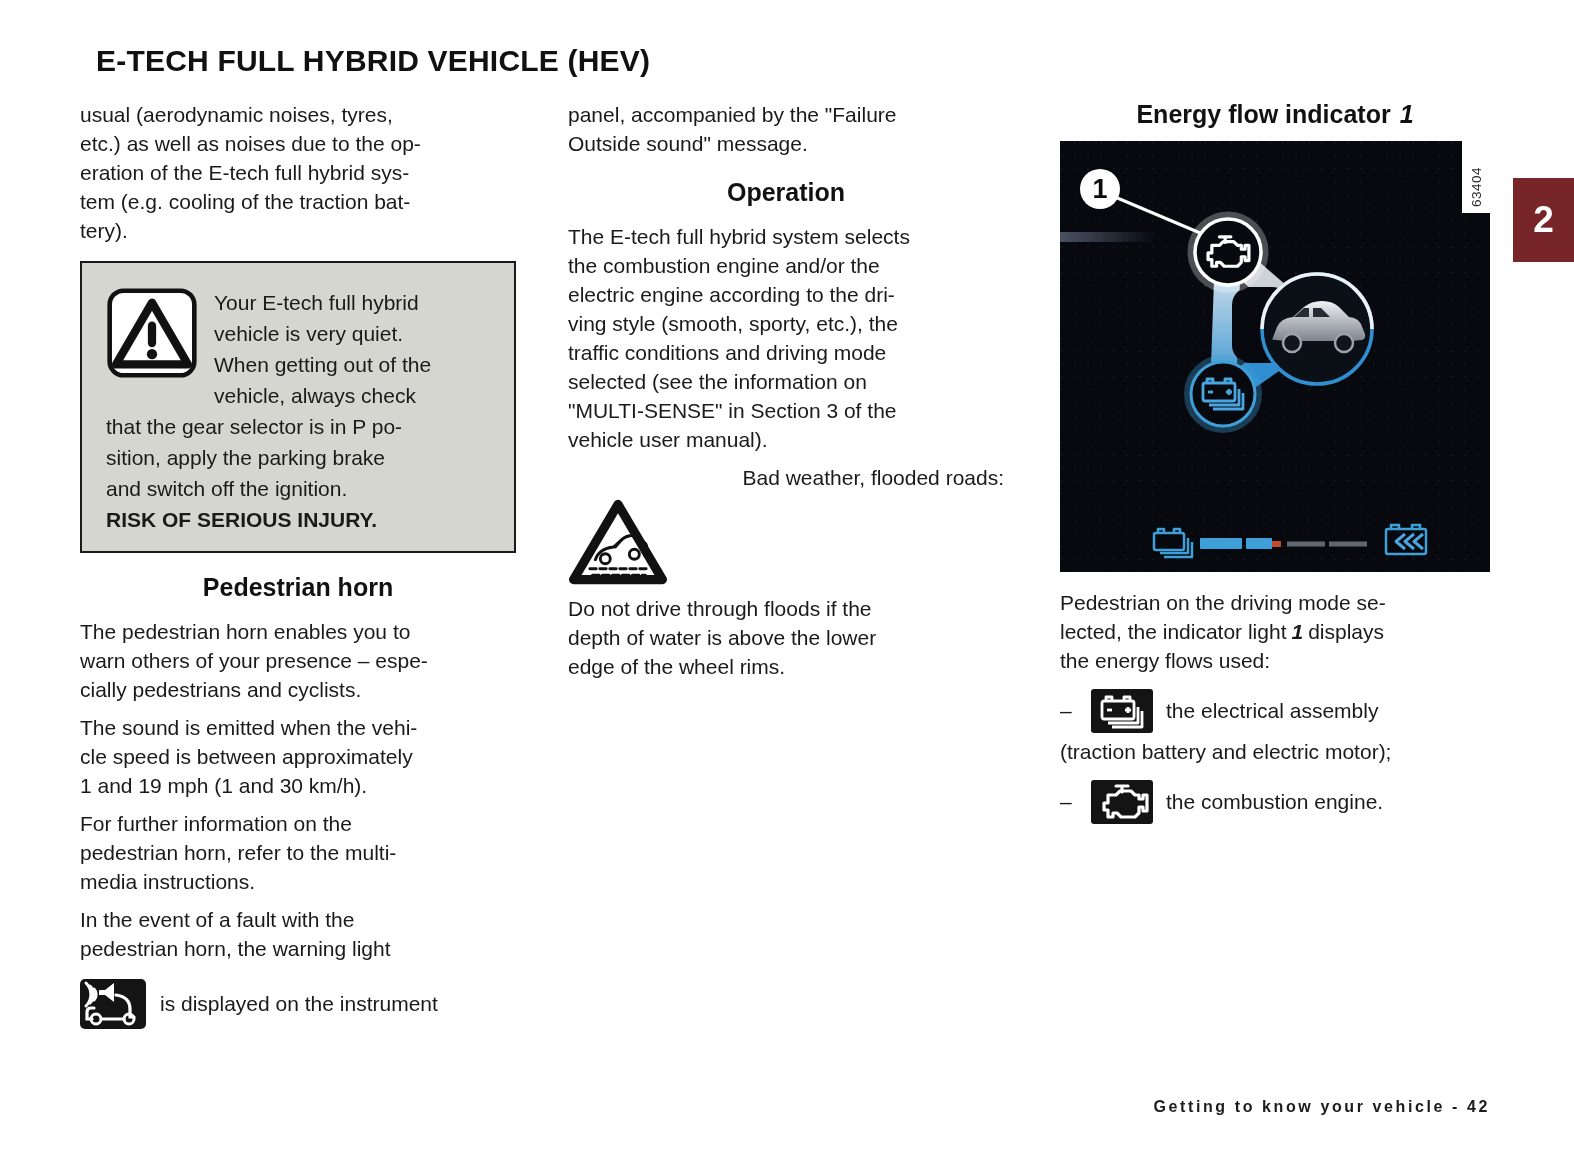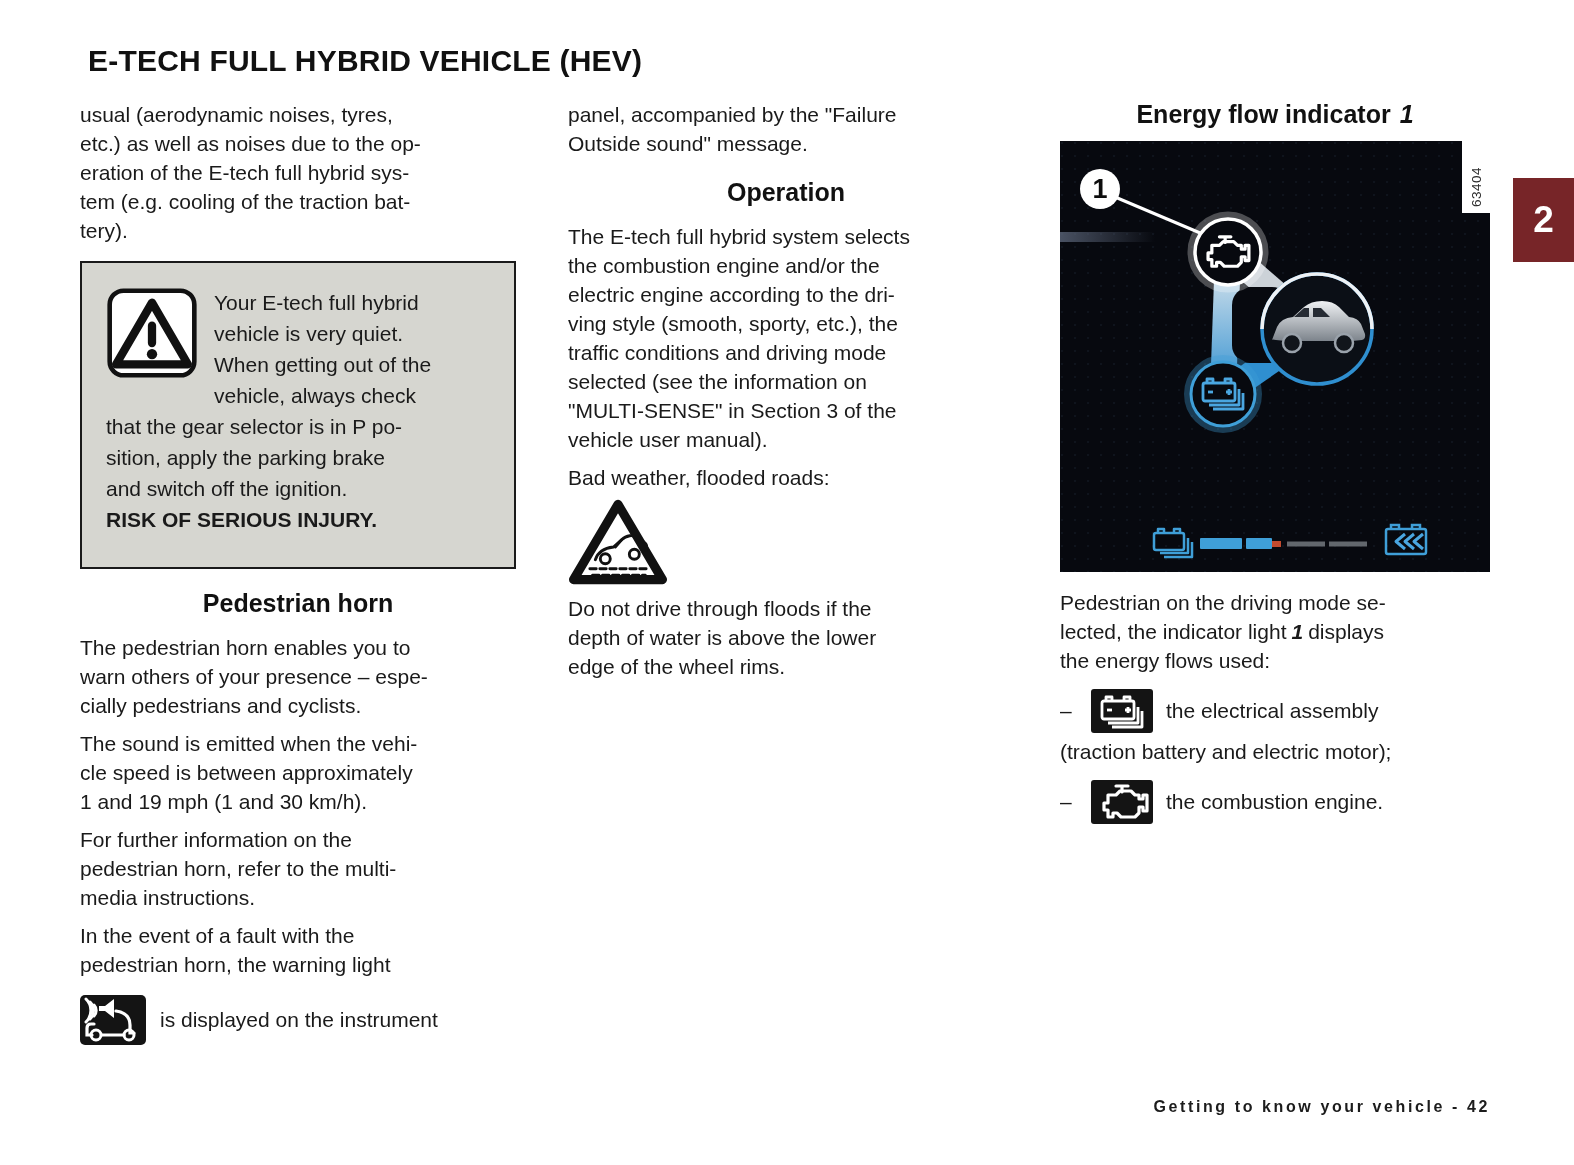--- a/index.html
+++ b/index.html
@@ -1,35 +1,35 @@
 <!DOCTYPE html>
 <html><head>
 <meta charset="utf-8">
 <style>
   html,body{margin:0;padding:0;}
   .page{
     position:relative; width:1574px; height:1165px; background:#ffffff;
     font-family:"Liberation Sans", sans-serif; color:#1a1a1a; overflow:hidden;
   }
   .title{
-    position:absolute; left:88px; top:44px; font-size:30px; font-weight:800;
+    position:absolute; left:96px; top:44px; font-size:30px; font-weight:800;
     letter-spacing:.2px; color:#111;
   }
   .col{position:absolute; top:100px;}
   .col1{left:80px; width:436px;}
   .col2{left:568px; width:436px;}
   .col3{left:1060px; width:430px;}
   .p{
     white-space:pre-line; font-size:21px; line-height:29px; margin:0 0 9px 0;
   }
   .h2{font-size:25px; font-weight:800; margin:20px 0 15px 0; color:#111;text-align:center;}
   .h2 .num{font-style:italic; margin-left:9px;}
   .wbox{
     margin-top:16px; margin-bottom:6px; border:2px solid #1a1a1a; background:#d6d6d0;
-    padding:24px 20px 32px 24px;
+    padding:24px 20px 16px 24px;
   }
   .wbox .wicon{float:left; width:92px; height:112px; margin-right:16px;}
   .wbox-text{white-space:pre-line; font-size:21px; line-height:31px;}
   .wbox-bold{font-size:21px; line-height:31px; font-weight:800;}
   .tri-flood{margin:6px 0 8px 0;}
   .icon-row{display:flex; align-items:center; gap:14px; margin-top:6px;text-align:center;}
   .icon-row .tail{font-size:21px;}
   .figure{position:relative; margin-top:12px; line-height:0;}
   .fig-caption-line{font-size:21px; line-height:29px;}
   .c3p{margin-top:16px;}
@@ -124,21 +124,21 @@
 
     <div class="h2">Operation</div>
     <p class="p">The E-tech full hybrid system selects
 the combustion engine and/or the
 electric engine according to the dri-
 ving style (smooth, sporty, etc.), the
 traffic conditions and driving mode
 selected (see the information on
 "MULTI-SENSE" in Section 3 of the
 vehicle user manual).</p>
-    <p class="p" style="margin-bottom:4px;">Bad weather, flooded roads:</p>
+    <p class="p" style="margin-bottom:4px;text-align:right;">Bad weather, flooded roads:</p>
 
     <div class="tri-flood">
       <svg width="100" height="88" viewBox="0 0 110 97">
         <path d="M55 7 L104 90 L6 90 Z" fill="#ffffff" stroke="#111" stroke-width="10" stroke-linejoin="round"></path>
         <g stroke="#111" fill="none" stroke-width="3.2" stroke-linecap="round">
           <path d="M30 68 c3 -9 11 -13 20 -14 l9 -8 c5 -5 13 -6 18 -2 l7 5 c3 2 3 6 2 9"></path>
           <path d="M59 46 l-7 8"></path>
           <circle cx="41" cy="67" r="5.5"></circle>
           <circle cx="73" cy="62" r="5.5"></circle>
           <path d="M24 78 h62" stroke-dasharray="7 4"></path>

